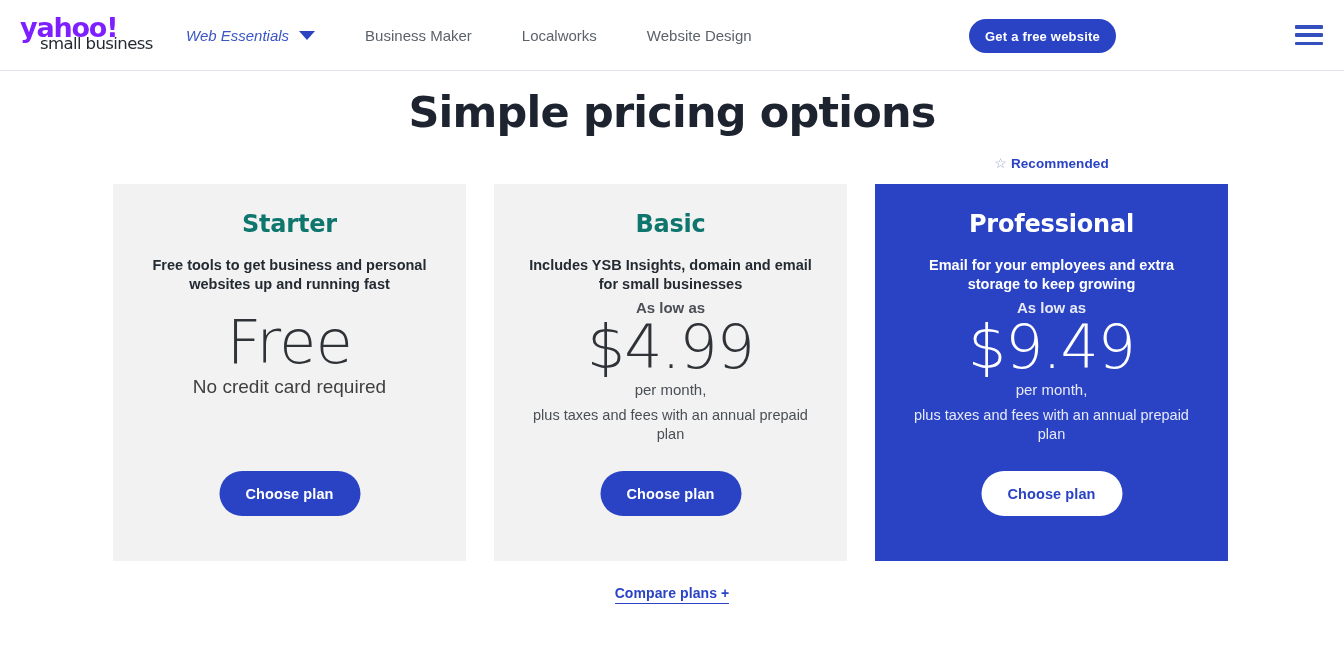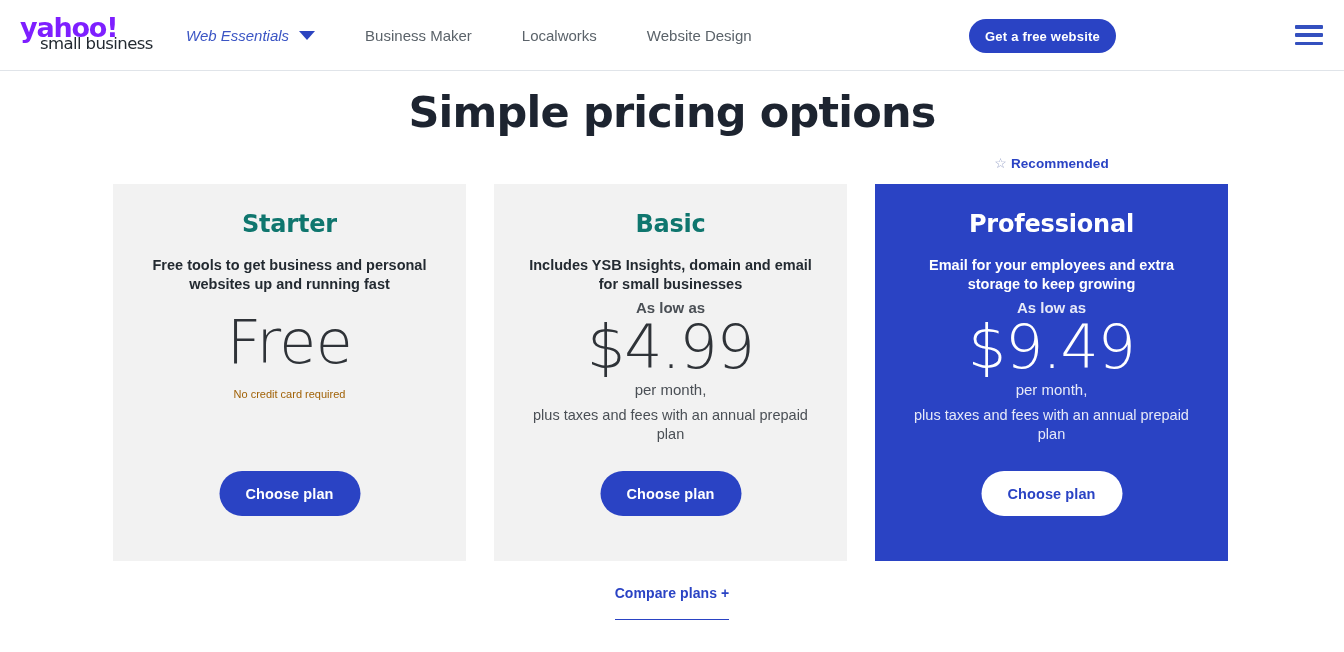--- a/index.html
+++ b/index.html
@@ -232,23 +232,23 @@
   .fineprint {
     margin-top: 8px;
     font-size: 14.5px;
     line-height: 19px;
     color: #4a4f55;
     padding: 0 6px;
   }
   .featured .fineprint { color: #e6e9f8; }
 
   .subnote {
-    margin-top: 15px;
-    font-size: 11px;
-    color: #a16207;
+    margin-top: 3px;
+    font-size: 19px;
+    color: #404040;
   }
 
   .choose-btn {
     position: absolute;
     left: 50%;
     transform: translateX(-50%);
     bottom: 45px;
     width: 141px;
     height: 45px;
     border-radius: 23px;
@@ -272,21 +272,21 @@
     left: 0;
     width: 1344px;
     text-align: center;
   }
   .compare-link {
     display: inline-block;
     font-size: 14px;
     font-weight: bold;
     color: #2a43c4;
     border-bottom: 1.6px solid #2a43c4;
-    padding-bottom: 18px;
+    padding-bottom: 2px;
     cursor: pointer;
     letter-spacing: .1px;
   }
 </style>
 </head>
 <body>
 
 <div class="header">
 
   <div class="logo">

